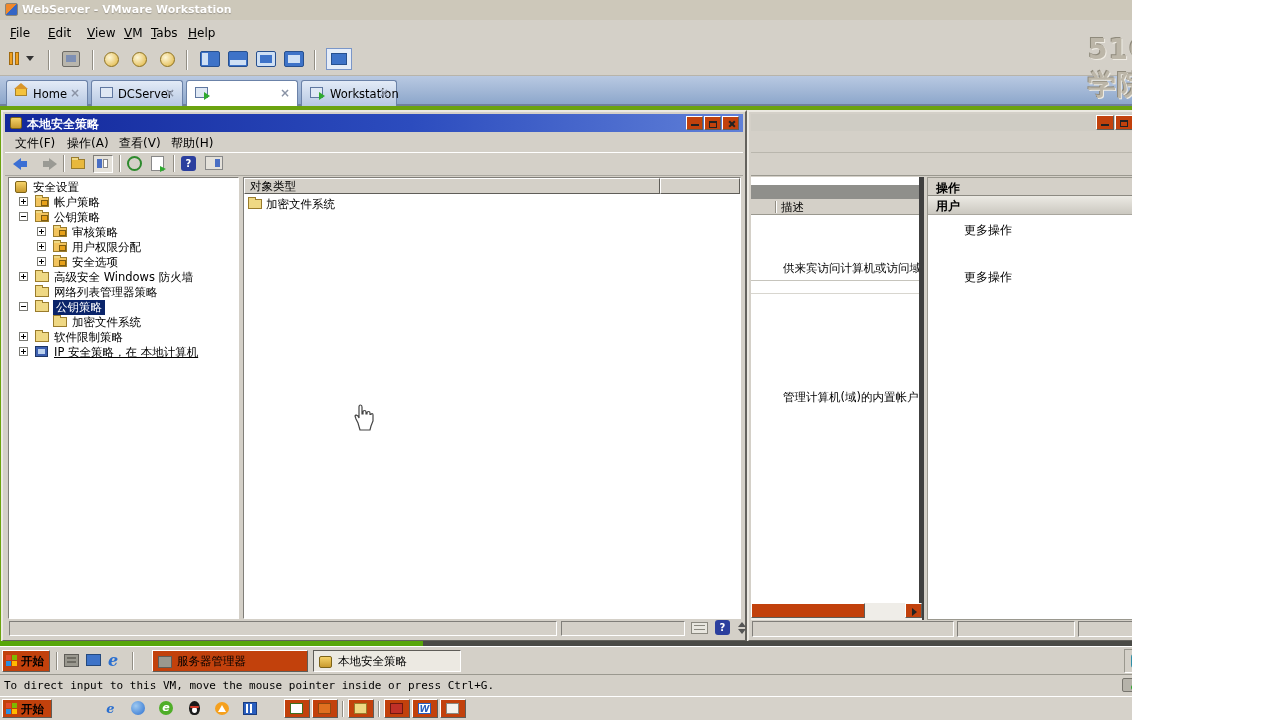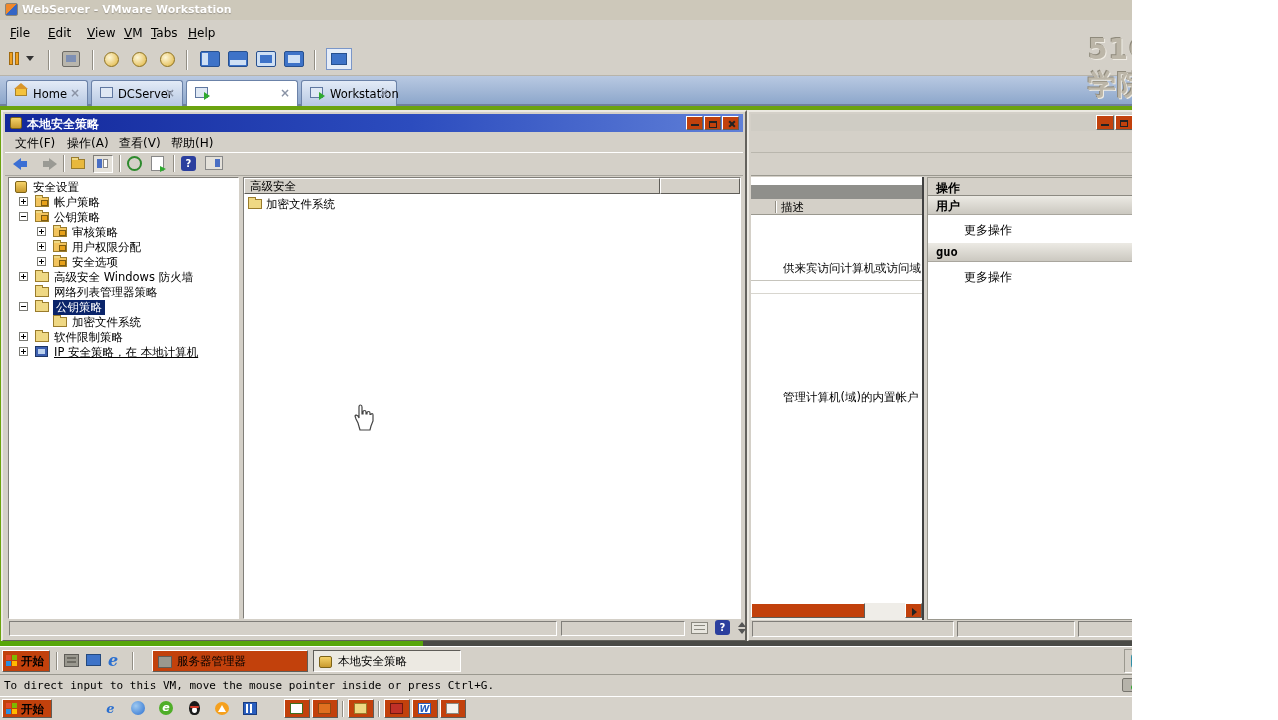--- a/index.html
+++ b/index.html
@@ -46,21 +46,21 @@
   .vmtab-icon.running::after { content:''; position:absolute; right:-3px; bottom:-3px; width:0; height:0; border-top:4px solid transparent; border-bottom:4px solid transparent; border-left:6px solid #2faa2f; }
 
   
   .desktop { left:0; top:106px; width:1278px; height:568px; background:#6ba30f; }
 
   
   .users-win { position:absolute; left:747px; top:110px; width:413px; height:532px; }
   .u-titlebar { position:absolute; left:2px; top:2px; right:2px; height:17px; background:#cfccc4; }
   .u-band { position:absolute; left:2px; right:2px; background:#d4d0c8; }
   .u-content { position:absolute; left:2px; top:65px; right:2px; bottom:20px; background:#d4d0c8; }
-  .u-list { position:absolute; left:0; top:0; width:173px; bottom:0; background:#fff; border-right:2px solid #404040; }
+  .u-list { position:absolute; left:0; top:0; width:173px; bottom:0; background:#fff; border-right:5px solid #404040; }
   .u-darkband { position:absolute; left:0; top:8px; width:100%; height:14px; background:#8f8f8b; }
   .u-colheader { position:absolute; left:0; top:22px; width:100%; height:16px; background:#d4d0c8; border-bottom:1px solid #9a988f; }
   .u-colheader .lbl { position:absolute; left:30px; top:1px; font-size:11.5px; }
   .u-colheader .colsep { position:absolute; left:24px; top:2px; width:2px; height:12px; border-left:1px solid #928e84; border-right:1px solid #fff; }
   .u-row { position:absolute; left:32px; font-size:11.5px; white-space:nowrap; }
   .u-hline { position:absolute; left:0; width:100%; height:1px; background:#c6c4bc; }
   .u-hscroll { position:absolute; left:0; bottom:0; width:171px; height:17px; background:#efede8; }
   .u-thumb { position:absolute; left:0; top:0; width:114px; height:15px; }
   .u-scrollbtn { position:absolute; right:0; top:0; width:17px; height:15px; }
   .actions { position:absolute; left:176px; top:0; right:0; bottom:0; background:#fff; border:1px solid #9a988f; }
@@ -261,24 +261,20 @@
       <div class="actions">
         <div class="act-title">操作</div>
         <div class="act-sec" style="top:18px;">
           <span>用户</span>
           <i class="tri-up" style="position:absolute;right:10px;top:7px;"></i>
         </div>
         <div class="act-item" style="top:38px;">
           <span class="lbl">更多操作</span>
           <i class="tri-right" style="position:absolute;right:10px;top:9px;"></i>
         </div>
-        <div class="act-sec" style="top:65px;font-family:'DejaVu Sans Mono',monospace;">
-          <span>guo</span>
-          <i class="tri-up" style="position:absolute;right:10px;top:7px;"></i>
-        </div>
         <div class="act-item" style="top:85px;">
           <span class="lbl">更多操作</span>
           <i class="tri-right" style="position:absolute;right:10px;top:9px;"></i>
         </div>
       </div>
     </div>
     <div class="u-statusbar">
       <span class="sunken" style="flex:0 0 202px;"></span>
       <span class="sunken" style="flex:0 0 118px;"></span>
       <span class="sunken" style="flex:0 0 74px;"></span>
@@ -380,21 +376,21 @@
           <i class="folder" style="left:26px;"></i>
           <span style="position:absolute;left:45px;">软件限制策略</span>
         </div>
         <div class="tree-item" style="left:0;top:167px;">
           <i class="exp plus" style="left:10px;"></i>
           <i class="ipsec-icon" style="left:26px;"></i>
           <span style="position:absolute;left:45px;text-decoration:underline;">IP 安全策略，在 本地计算机</span>
         </div>
       </div>
       <div class="list-pane">
-        <div class="col-h" style="left:0;width:416px;">高级安全</div>
+        <div class="col-h" style="left:0;width:416px;">对象类型</div>
         <div class="col-h" style="left:416px;right:0;"></div>
         <div class="abs" style="left:4px;top:19px;height:15px;">
           <i class="folder" style="left:0;"></i>
           <span style="position:absolute;left:18px;white-space:nowrap;font-size:11.5px;">加密文件系统</span>
         </div>
       </div>
     </div>
     <div class="sec-statusbar">
       <span class="abs sunken" style="left:4px;top:1px;width:548px;height:15px;"></span>
       <span class="abs sunken" style="left:556px;top:1px;width:124px;height:15px;"></span>

